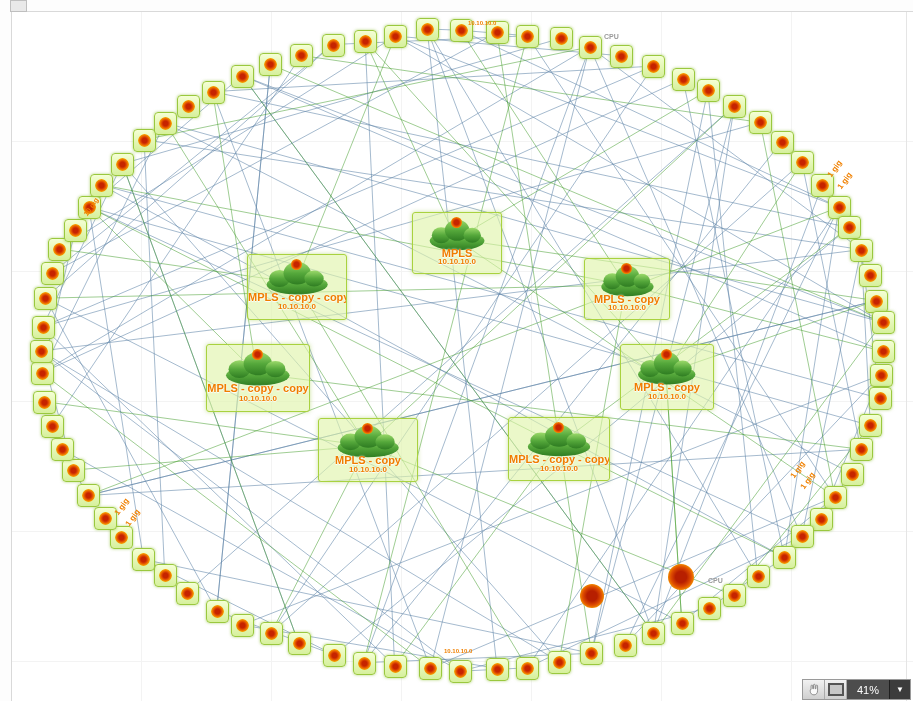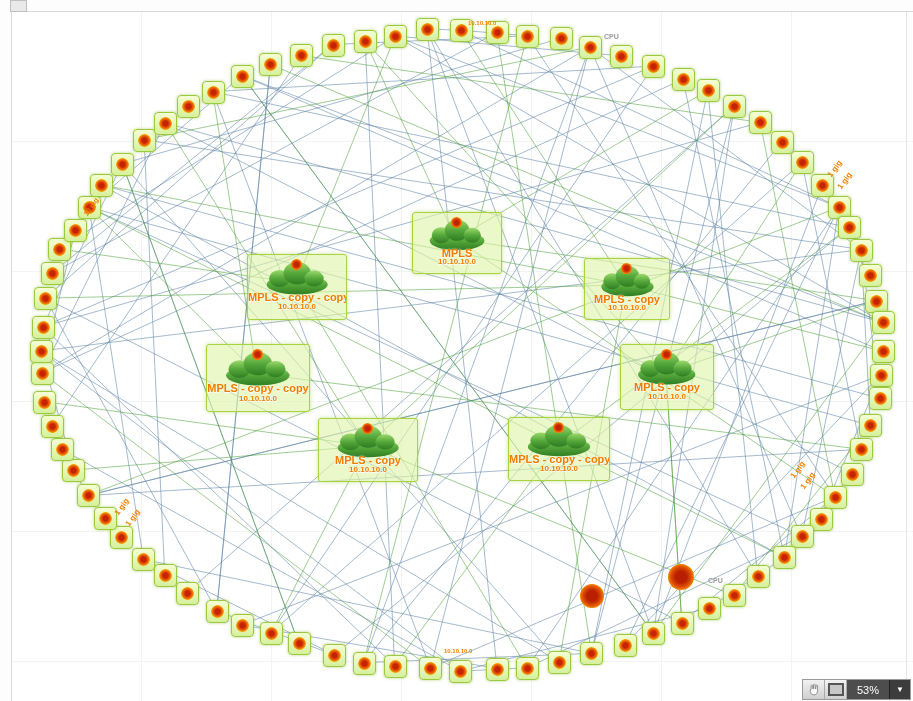--- a/index.html
+++ b/index.html
@@ -535,16 +535,16 @@
 
   <div class="zoombar">
     <div class="zb-btn">
       <svg width="13" height="13" viewBox="0 0 16 16">
         <path d="M5 8V3.6a1 1 0 0 1 2 0V7h1V2.6a1 1 0 0 1 2 0V7h1V3.6a1 1 0 0 1 2 0v6c0 3-1.9 5-4.4 5C6 14.6 4 12.6 4 10.2V8.8A.9.9 0 0 1 5 8z" fill="#fafafa" stroke="#6f6f6f" stroke-width="0.9"></path>
       </svg>
     </div>
     <div class="zb-btn">
       <span class="fit-ic"></span>
     </div>
-    <div class="zb-pct">53%</div>
+    <div class="zb-pct">41%</div>
     <div class="zb-drop">▼</div>
   </div>
 </div>
 
 </body></html>

